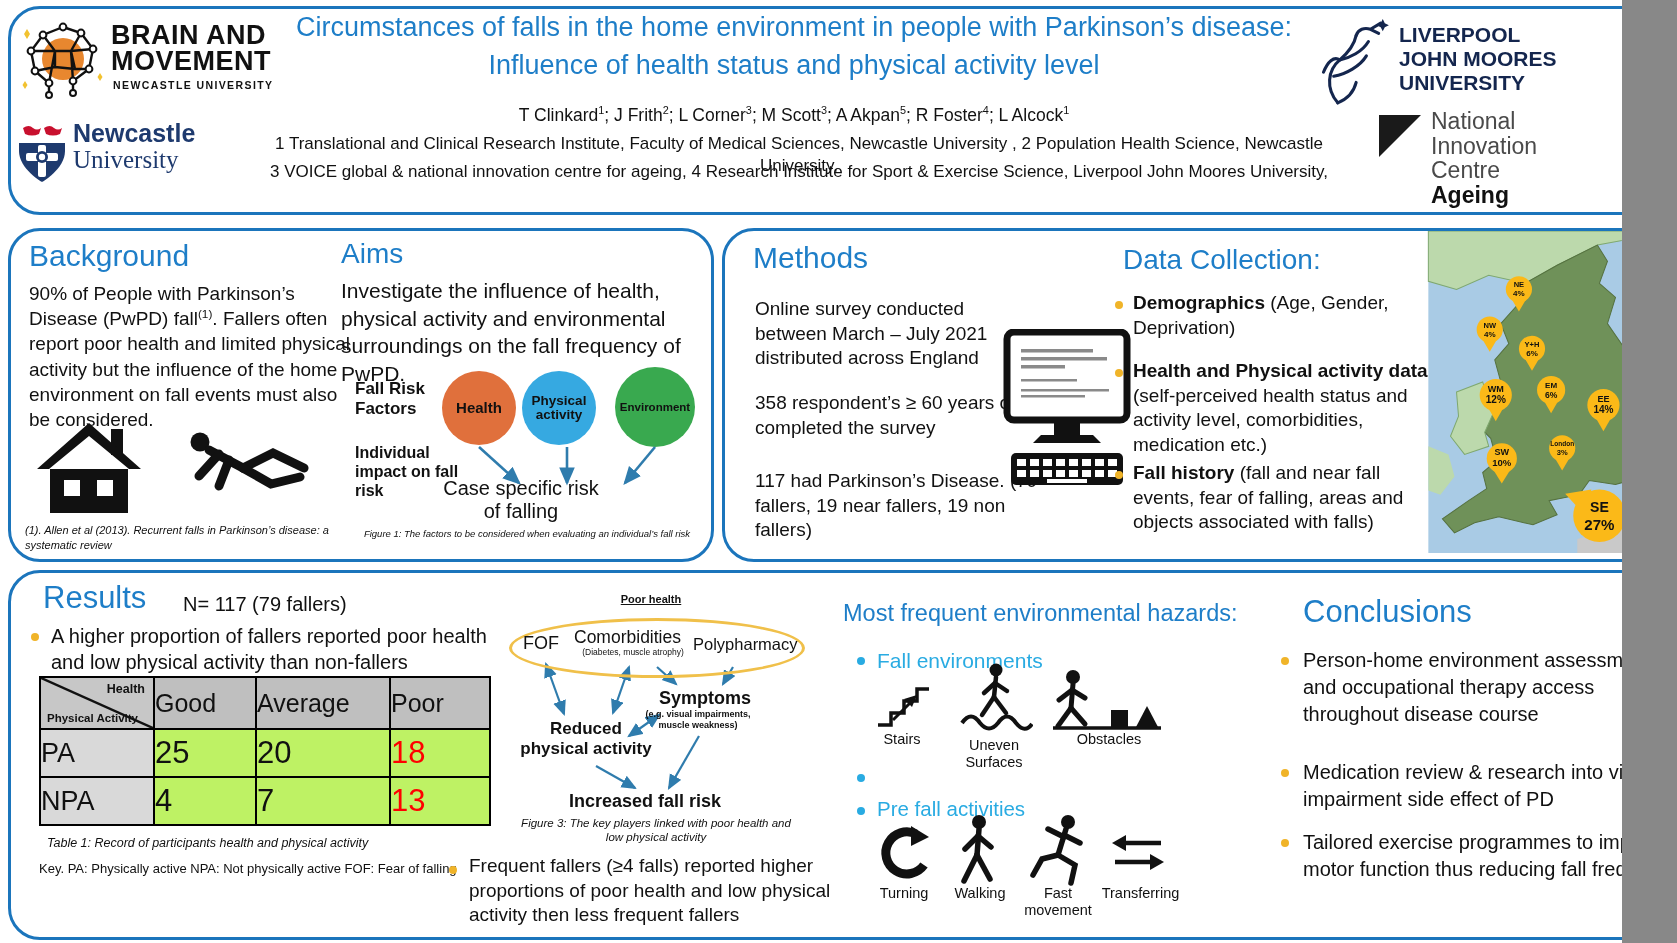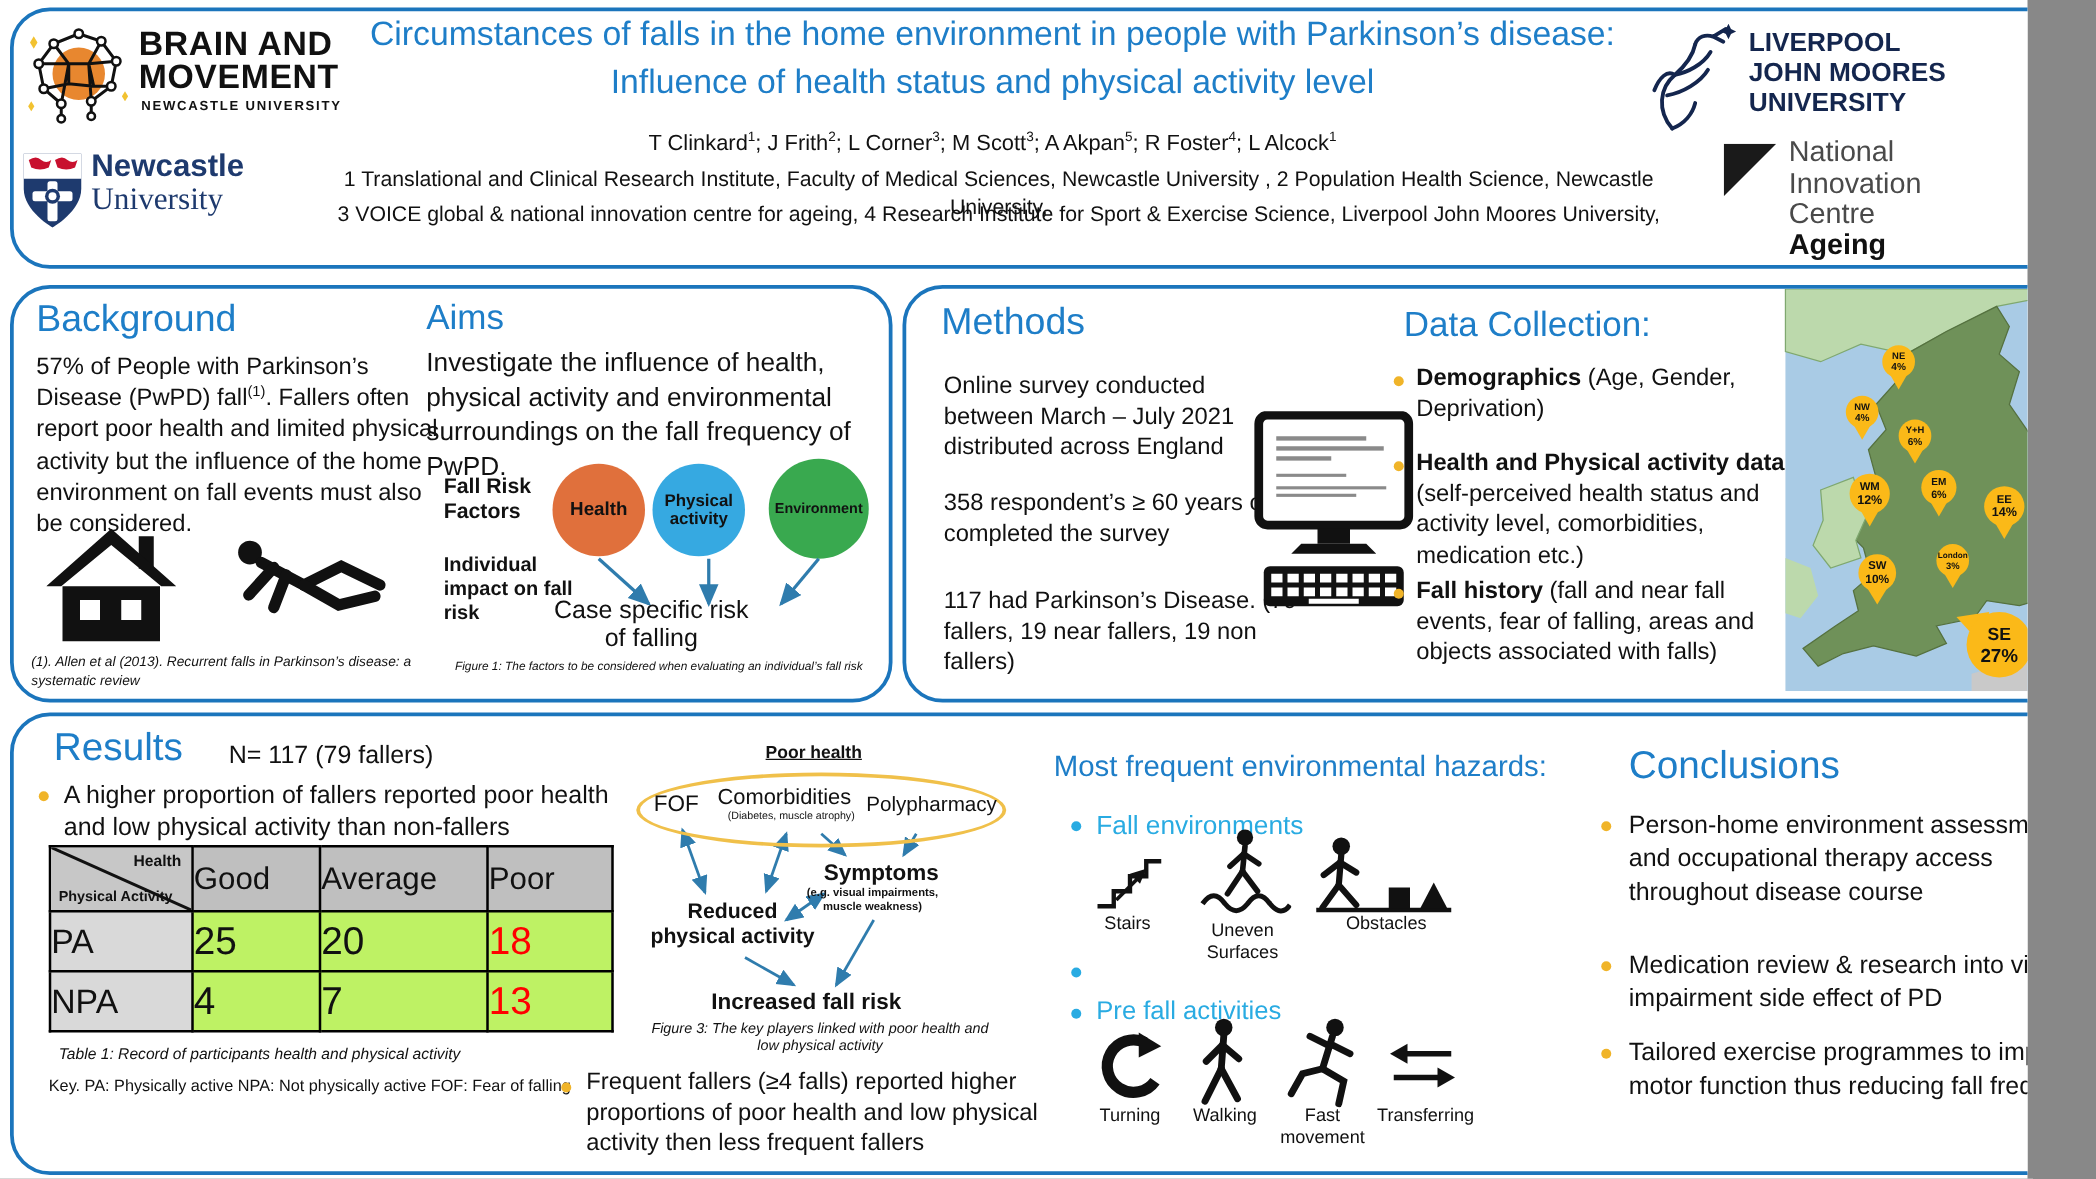--- a/index.html
+++ b/index.html
@@ -129,21 +129,21 @@
         <div>Centre</div>
         <div style="font-weight:bold;color:#111">Ageing</div>
       </div>
     </div>
   </div>
 
   <div class="box" style="left:8px;top:228px;width:700px;height:328px">
 
     <div class="hd" style="left:18px;top:8px;font-size:30px">Background</div>
     <div class="t" style="left:18px;top:50px;width:322px;font-size:19px;line-height:1.32">
-      <span>57% of People with Parkinson’s Disease (PwPD) fall</span><sup>(1)</sup><span>. Fallers often report poor health and limited  physical activity but the influence of the home environment on fall events must also be considered.</span>
+      <span>90% of People with Parkinson’s Disease (PwPD) fall</span><sup>(1)</sup><span>. Fallers often report poor health and limited  physical activity but the influence of the home environment on fall events must also be considered.</span>
     </div>
 
     <svg width="104" height="94" viewBox="0 0 104 94" style="position:absolute;left:26px;top:192px">
       <rect x="74" y="6" width="12" height="26" fill="#111"></rect>
       <polygon points="52,0 104,46 92,46 52,13 12,46 0,46" fill="#111"></polygon>
       <rect x="13" y="46" width="78" height="44" fill="#111"></rect>
       <rect x="27" y="57" width="16" height="16" fill="#fff"></rect>
       <rect x="60" y="57" width="16" height="16" fill="#fff"></rect>
     </svg>
 
@@ -368,21 +368,21 @@
           <line x1="85" y1="76" x2="103" y2="126" marker-start="url(#ah3r)" marker-end="url(#ah3)"></line>
           <line x1="152" y1="125" x2="168" y2="79" marker-start="url(#ah3r)" marker-end="url(#ah3)"></line>
           <line x1="196" y1="79" x2="215" y2="96" marker-end="url(#ah3)"></line>
           <line x1="272" y1="79" x2="262" y2="96" marker-end="url(#ah3)"></line>
           <line x1="168" y1="148" x2="198" y2="127" marker-start="url(#ah3r)" marker-end="url(#ah3)"></line>
           <line x1="135" y1="178" x2="174" y2="200" marker-end="url(#ah3)"></line>
           <line x1="238" y1="148" x2="208" y2="200" marker-end="url(#ah3)"></line>
         </g>
       </svg>
 
-      <div class="t b ctr" style="left:120px;top:4px;width:140px;font-size:14px;text-decoration:underline">Poor health</div>
+      <div class="t b ctr" style="left:120px;top:4px;width:140px;font-size:11px;text-decoration:underline">Poor health</div>
       <div class="t" style="left:48px;top:30px;width:290px;height:54px;border:3px solid #F0C04A;border-radius:50%"></div>
       <div class="t" style="left:62px;top:44px;font-size:18px">FOF</div>
       <div class="t" style="left:113px;top:38px;font-size:17.5px">Comorbidities</div>
       <div class="t ctr" style="left:102px;top:59px;width:140px;font-size:8.5px">(Diabetes, muscle atrophy)</div>
       <div class="t" style="left:232px;top:46px;font-size:16.5px">Polypharmacy</div>
       <div class="t b" style="left:198px;top:99px;font-size:18px">Symptoms</div>
       <div class="t b ctr" style="left:172px;top:121px;width:130px;font-size:9px;line-height:1.25">(e.g. visual impairments, muscle weakness)</div>
       <div class="t b ctr" style="left:55px;top:131px;width:140px;font-size:17px;line-height:1.15">
         <div>Reduced</div>
         <div>physical activity</div>

